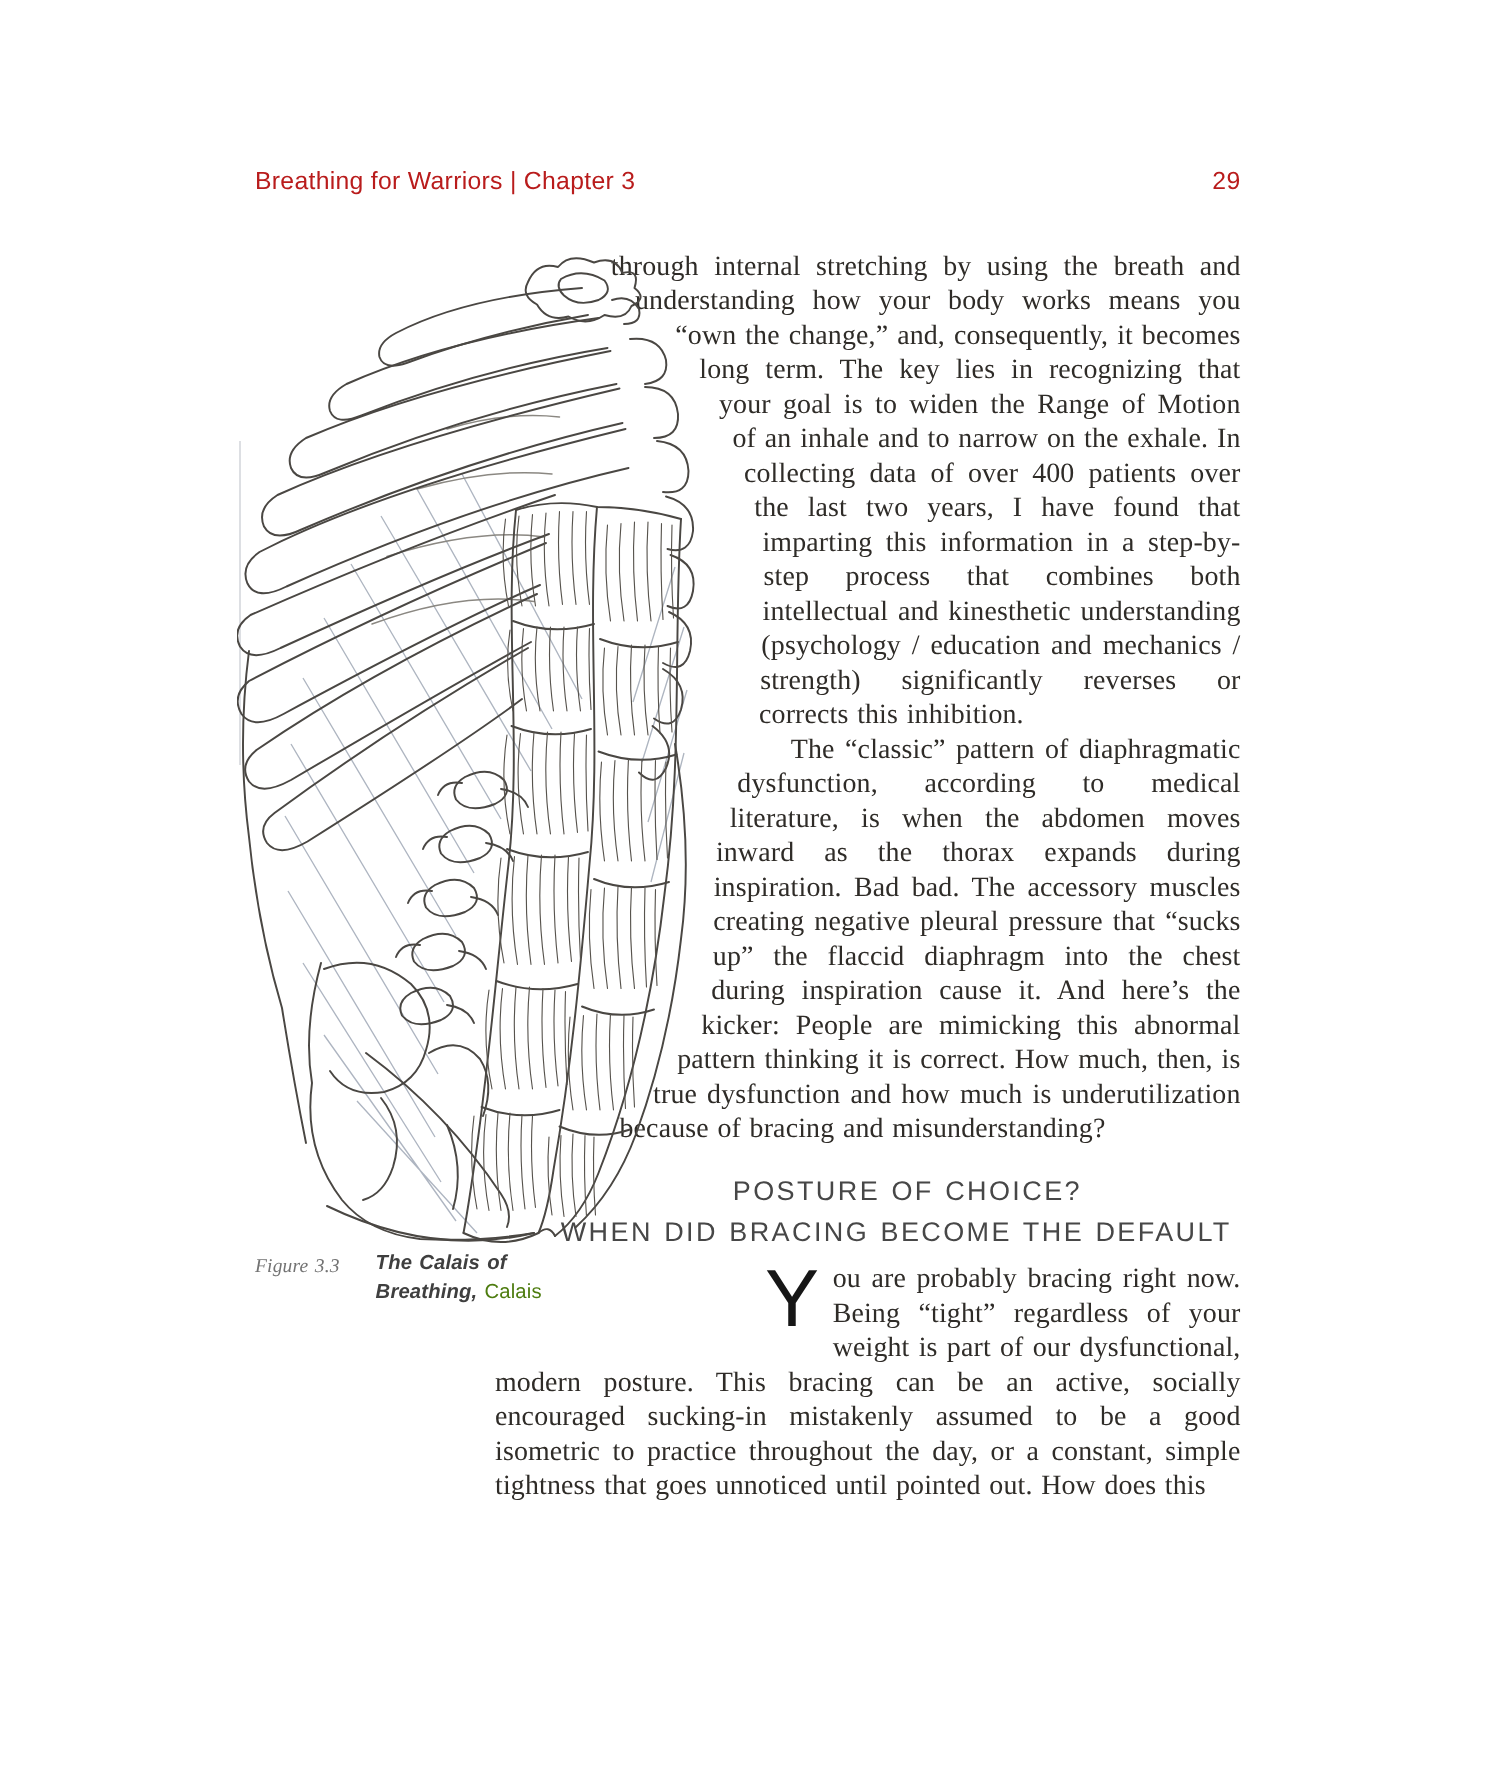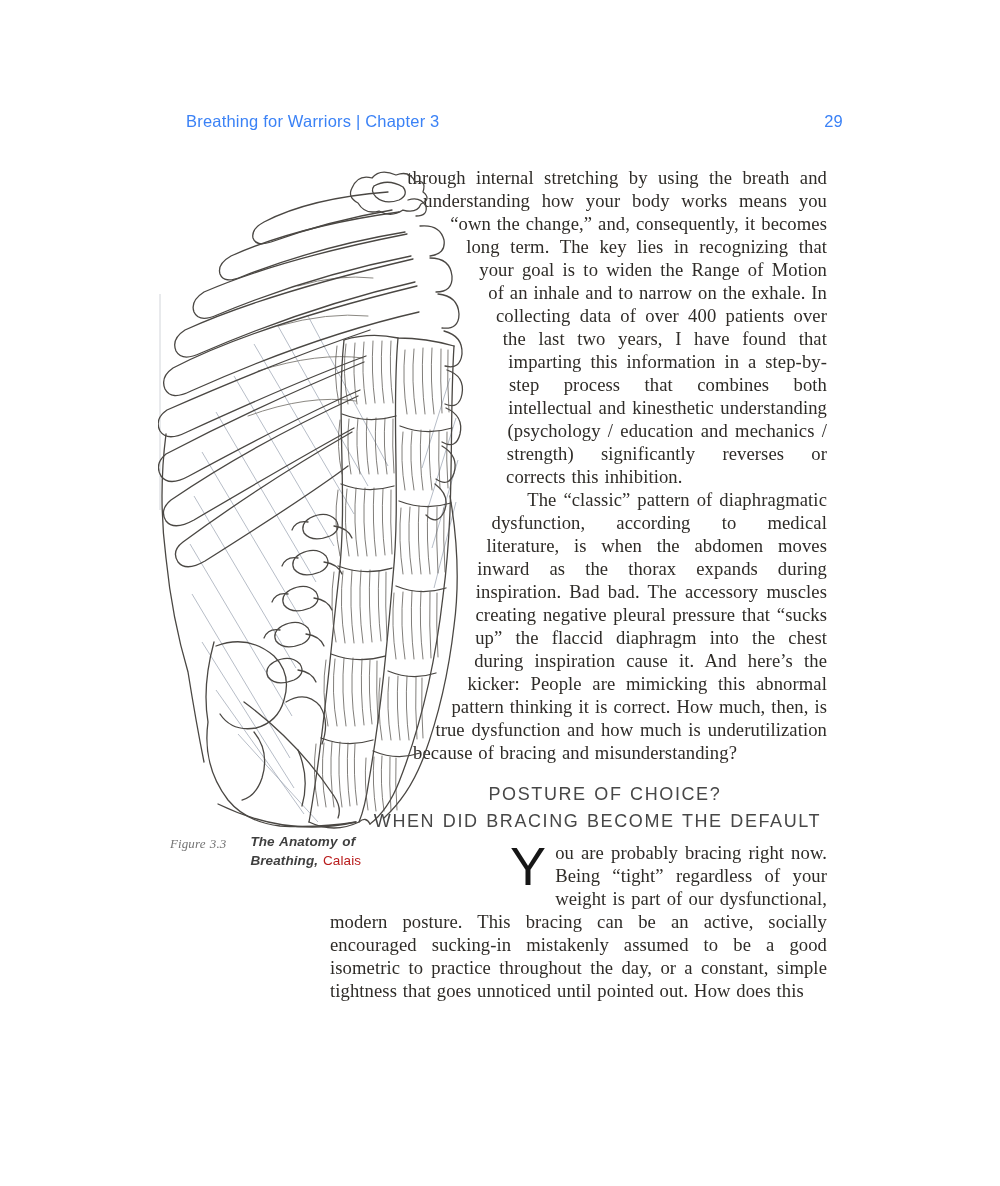--- a/index.html
+++ b/index.html
@@ -1,35 +1,35 @@
 <!DOCTYPE html>
 <html><head>
 <meta charset="utf-8">
 <style>
   html,body{margin:0;padding:0;background:#ffffff;}
   .page{position:relative;width:1000px;height:1186px;background:#ffffff;overflow:hidden;
         font-family:"Liberation Serif",serif;color:#2f2c28;}
-  .running-header{position:absolute;top:112px;left:186px;width:657px;display:flex;
+  .running-header{position:absolute;top:112px;left:170px;width:657px;display:flex;
         justify-content:space-between;align-items:baseline;
-        font-family:"Liberation Sans",sans-serif;font-size:16.5px;color:#3b82f6;letter-spacing:.2px;}
+        font-family:"Liberation Sans",sans-serif;font-size:16.5px;color:#b91c1c;letter-spacing:.2px;}
   .content{position:absolute;top:166px;left:158px;width:669px;
         font-size:18.6px;line-height:23px;text-align:justify;letter-spacing:.1px;word-spacing:1px;}
   .figure-float{float:left;width:352px;height:741px;position:relative;
         shape-outside:polygon(0px 0px,228px 0px,252px 26px,268px 50px,296px 72px,310px 95px,
         323px 118px,331px 140px,339px 164px,346px 188px,351px 210px,348px 300px,338px 325px,
         328px 370px,318px 394px,317px 480px,309px 508px,292px 531px,276px 554px,253px 577px,
         245px 600px,210px 626px,210px 741px,0px 741px);}
   .figure-float svg{position:absolute;top:0;left:0;}
   .figure-caption{position:absolute;left:12px;top:666px;width:240px;display:flex;gap:24px;
         text-align:left;line-height:19px;}
   .cap-label{font-family:"Liberation Serif",serif;font-style:italic;font-size:13px;
         color:#737373;white-space:nowrap;padding-top:2px;}
   .cap-title{font-family:"Liberation Sans",sans-serif;font-size:13.5px;color:#3f3f3f;
         font-style:italic;font-weight:bold;}
-  .cap-muted{color:#b91c1c;font-style:normal;font-weight:normal;}
+  .cap-muted{color:#4d7c0f;font-style:normal;font-weight:normal;}
   p{margin:0;}
   .p2{text-indent:30px;}
   .section-heading{margin:17px 0 6px;text-align:center;
         font-family:"Liberation Sans",sans-serif;font-size:18px;line-height:27px;
         letter-spacing:1.6px;color:#474747;font-weight:400;}
   .p3{margin-left:172px;}
   .dropcap{float:left;font-family:"Liberation Sans",sans-serif;font-size:54px;line-height:44px;
         margin:3px 9px 0 0;color:#161616;}
 </style>
 </head>
@@ -124,21 +124,21 @@
           <path d="M245,266 q-3,28 2,58 M254,265 q-3,29 2,59 M263,264 q-2,30 2,60 M272,264 q-2,30 2,60 M281,265 q-1,29 1,58 M289,266 q-1,28 1,56"></path>
           <path d="M243,342 q-3,32 2,66 M252,341 q-3,33 2,67 M261,340 q-2,34 2,68 M270,340 q-2,34 2,68 M279,341 q-1,33 1,66 M286,342 q-1,32 1,64"></path>
           <path d="M236,427 q-3,32 2,66 M245,426 q-3,33 2,67 M254,425 q-2,34 2,68 M263,425 q-2,34 2,68 M272,426 q-1,33 1,66 M279,427 q-1,32 1,64"></path>
           <path d="M222,512 q-3,30 2,62 M231,511 q-3,31 2,63 M240,510 q-2,32 2,64 M249,510 q-2,32 2,64 M258,511 q-1,31 1,62 M264,512 q-1,30 1,60"></path>
           <path d="M208,592 q-2,26 2,52 M216,591 q-2,27 2,54 M224,590 q-2,28 2,55 M232,591 q-1,27 1,54 M238,592 q-1,26 1,52"></path>
         </g>
       </svg>
 
       <div class="figure-caption">
         <span class="cap-label">Figure 3.3</span>
-        <span class="cap-title"><span>The Anatomy of</span><br>
+        <span class="cap-title"><span>The Calais of</span><br>
           <span>Breathing,</span><span class="cap-muted"> Calais</span>
         </span>
       </div>
     </div>
 
     <p class="p1">through internal stretching by using the breath and understanding how your body works means you “own the change,” and, consequently, it becomes long term. The key lies in recognizing that your goal is to widen the Range of Motion of an inhale and to narrow on the exhale. In collecting data of over 400 patients over the last two years, I have found that imparting this information in a step-by-step process that combines both intellectual and kinesthetic understanding (psychology / education and mechanics / strength) significantly reverses or corrects this inhibition.</p>
     <p class="p2">The “classic” pattern of diaphragmatic dysfunction, according to medical literature, is when the abdomen moves inward as the thorax expands during inspiration. Bad bad. The accessory muscles creating negative pleural pressure that “sucks up” the flaccid diaphragm into the chest during inspiration cause it. And here’s the kicker: People are mimicking this abnormal pattern thinking it is correct. How much, then, is true dysfunction and how much is underutilization because of bracing and misunderstanding?</p>
 
     <div class="section-heading">
         <div>POSTURE OF CHOICE?</div>

